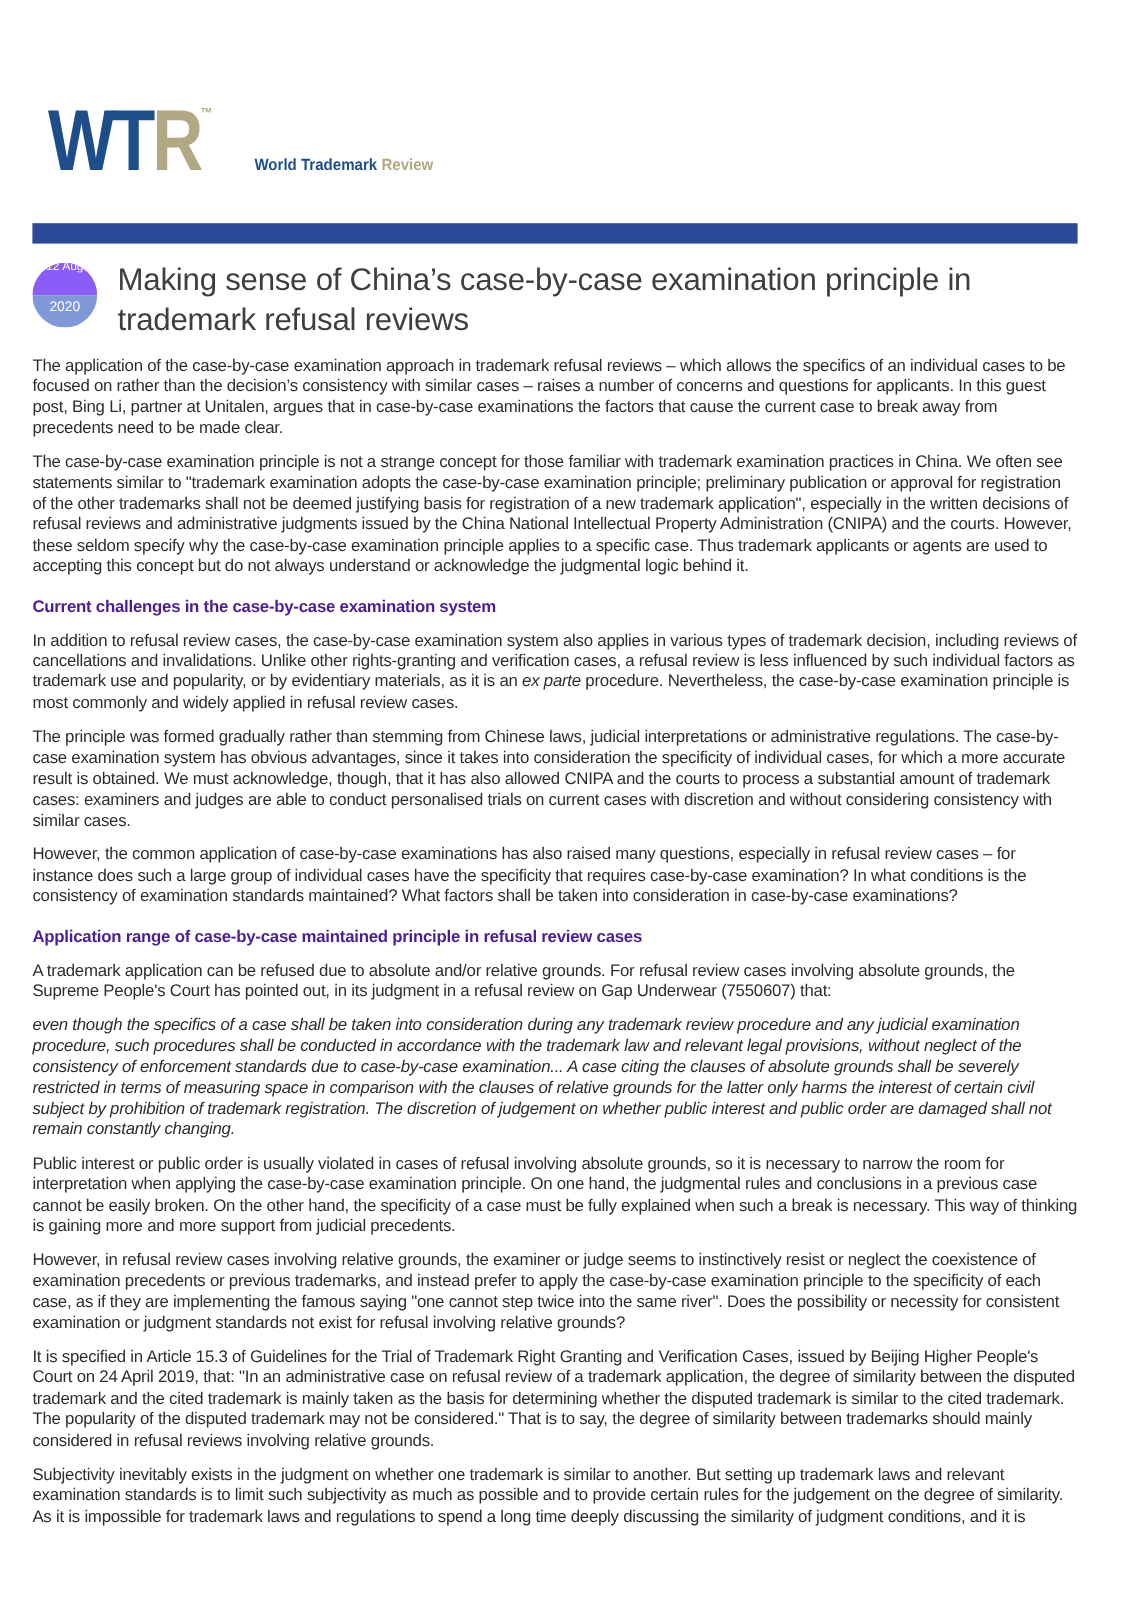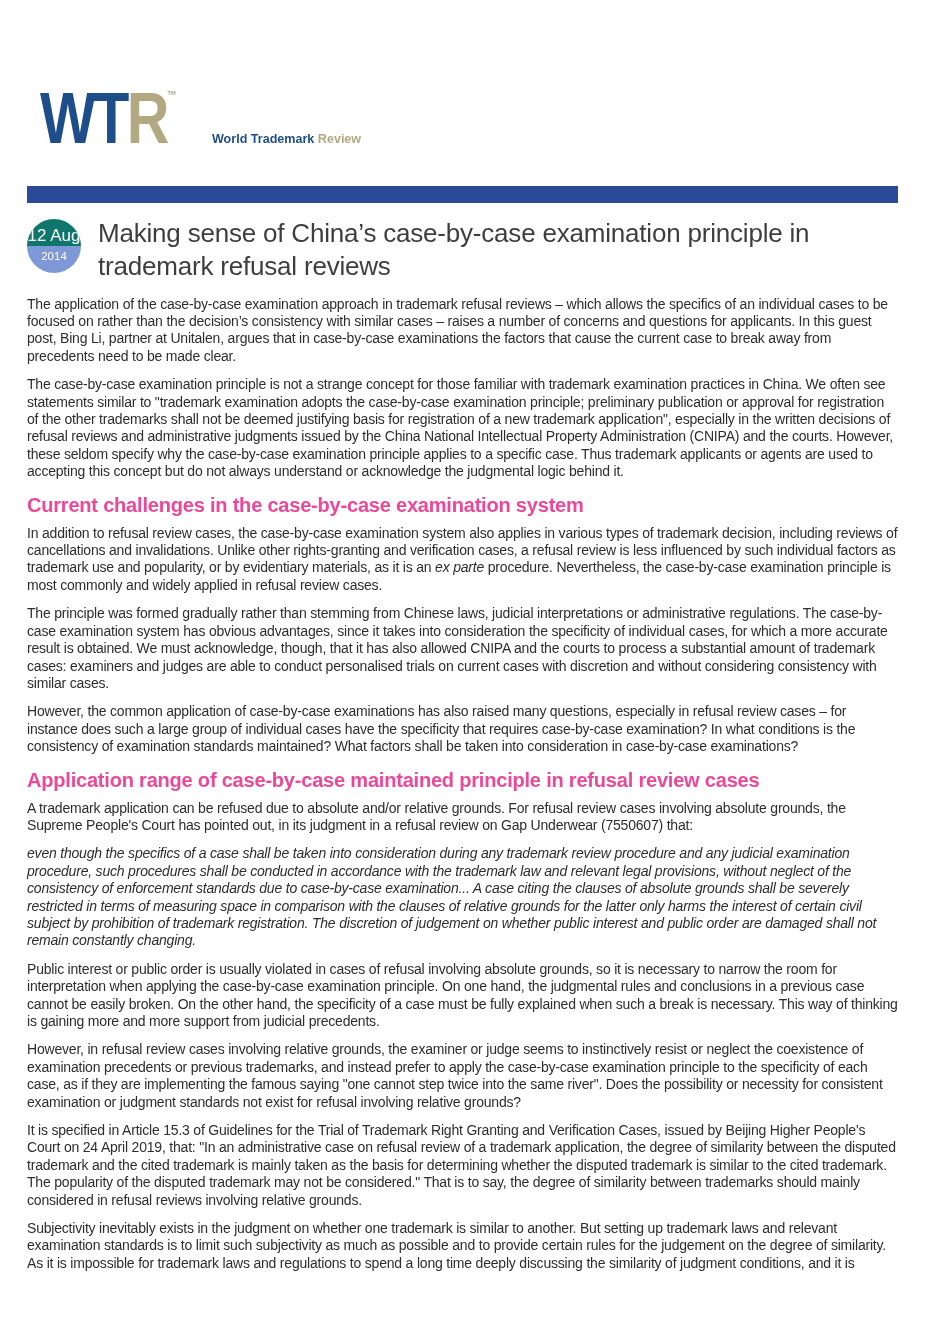--- a/index.html
+++ b/index.html
@@ -31,50 +31,50 @@
   }
   .tagline-blue { color: #1e4e8a; }
   .tagline-tan  { color: #b2a983; }
 
   
   .top-bar { margin: 38px 0 0 27px; width: 871px; height: 17px; background: #2a4a97; }
 
   
   .header-row { display: flex; gap: 17px; margin: 13px 0 0 27px; width: 871px; align-items: flex-start; }
   .date-badge { width: 54px; height: 54px; border-radius: 50%; overflow: hidden; flex-shrink: 0; color: #fff; margin-top: 3px; }
-  .date-top    { height: 27px; background: #0f766e; display: flex; align-items: flex-end; justify-content: center; font-size: 17px; padding-bottom: 0; }
+  .date-top    { height: 27px; background: #8b5cf6; display: flex; align-items: flex-end; justify-content: center; font-size: 10px; padding-bottom: 18px; }
   .date-bottom { height: 27px; background: #7f99d8; display: flex; align-items: flex-start; justify-content: center; font-size: 11.5px; padding-top: 4px; }
   .page-title {
     font-size: 26px; line-height: 33px; font-weight: 400;
     color: #3e3e3e; margin: 1px 0 0 0; max-width: 790px;
     letter-spacing: -0.2px;
   }
 
   
   .article { margin: 13px 27px 0 27px; width: 871px; font-size: 14px; line-height: 17.4px; letter-spacing: -0.2px; color: #2d2d2d; }
   .article p { margin: 0 0 11px 0; }
   .article h2 { font-size: 15.5px; line-height: 19px; margin: 19px 0 12px 0; color: #1f1f1f; }
-  .article h3 { font-size: 20px; line-height: 17px; margin: 16px 0 11px 0; color: #ec4899; }
+  .article h3 { font-size: 14px; line-height: 17px; margin: 16px 0 11px 0; color: #4c1d95; }
   .quote { font-style: italic; }
   em { font-style: italic; text-align: right; }
 </style>
 </head>
 <body>
 
 <div class="logo-block">
   <div class="logo-wtr"><span class="logo-wt">WT</span><span class="logo-r">R</span><span class="logo-tm">™</span></div>
   <div class="logo-tagline"><span class="tagline-blue">World Trademark</span>&nbsp;<span class="tagline-tan">Review</span></div>
 </div>
 
 <div class="top-bar"></div>
 
 <div class="header-row">
   <div class="date-badge">
     <div class="date-top">12 Aug</div>
-    <div class="date-bottom">2014</div>
+    <div class="date-bottom">2020</div>
   </div>
   <h1 class="page-title">Making sense of China’s case-by-case examination principle in trademark refusal reviews</h1>
 </div>
 
 <div class="article">
   <p>The application of the case-by-case examination approach in trademark refusal reviews – which allows the specifics of an individual cases to be focused on rather than the decision’s consistency with similar cases – raises a number of concerns and questions for applicants. In this guest post, Bing Li, partner at Unitalen, argues that in case-by-case examinations the factors that cause the current case to break away from precedents need to be made clear.</p>
 
   <p>The case-by-case examination principle is not a strange concept for those familiar with trademark examination practices in China. We often see statements similar to "trademark examination adopts the case-by-case examination principle; preliminary publication or approval for registration of the other trademarks shall not be deemed justifying basis for registration of a new trademark application", especially in the written decisions of refusal reviews and administrative judgments issued by the China National Intellectual Property Administration (CNIPA) and the courts. However, these seldom specify why the case-by-case examination principle applies to a specific case. Thus trademark applicants or agents are used to accepting this concept but do not always understand or acknowledge the judgmental logic behind it.</p>
 
   <h3>Current challenges in the case-by-case examination system</h3>

